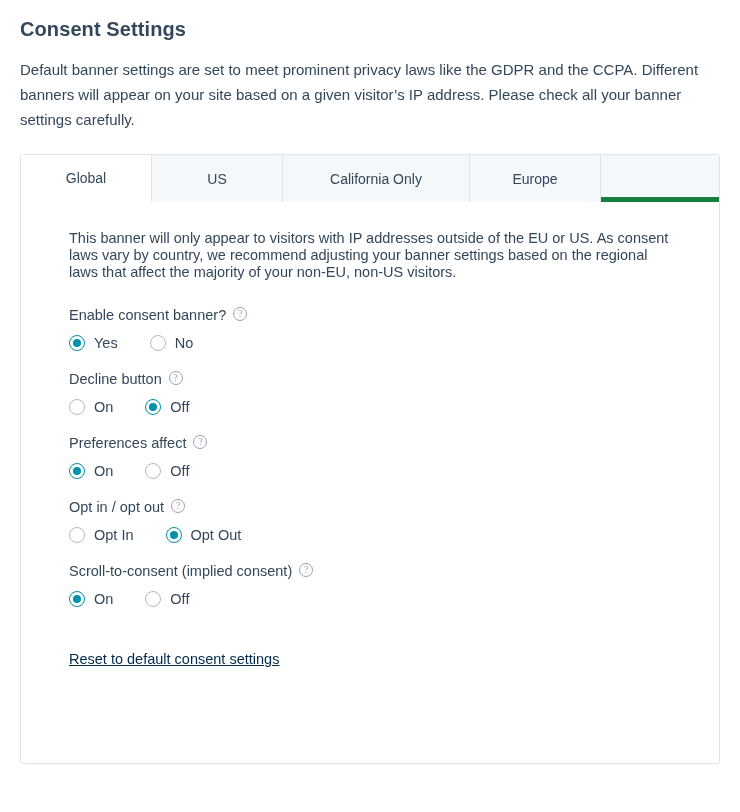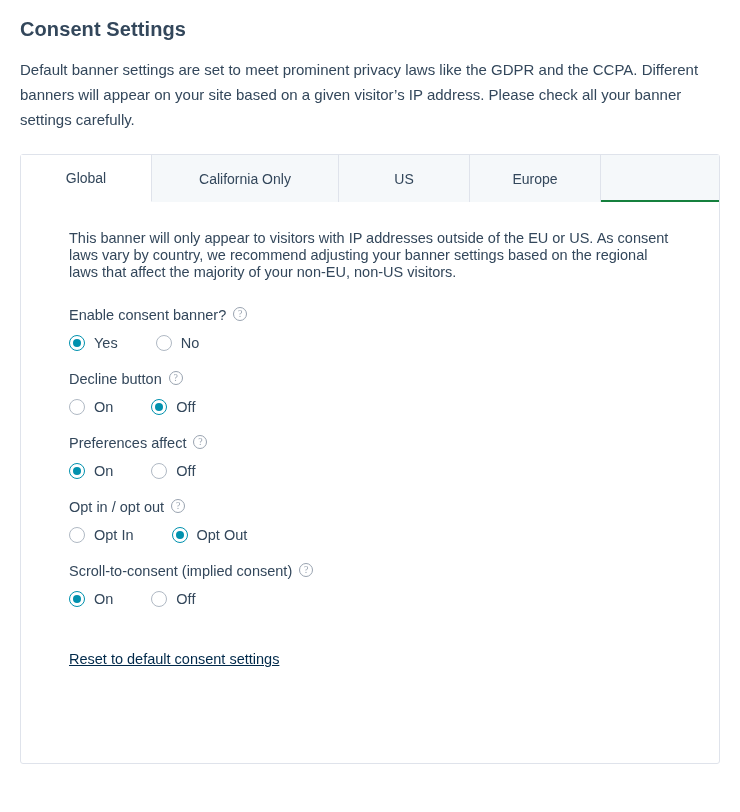--- a/index.html
+++ b/index.html
@@ -36,21 +36,21 @@
     border: 1px solid #dfe3eb;
     border-radius: 3px;
     background: #ffffff;
     width: 700px;
     min-height: 610px;
     position: relative;
   }
   .tabs {
     display: flex;
     height: 47px;
-    border-bottom: 2px solid #15803d;
+    border-bottom: 5px solid #15803d;
     background: #f5f8fa;
   }
   .tab {
     flex: 0 0 auto;
     min-width: 131px;
     display: flex;
     align-items: center;
     justify-content: center;
     font-size: 14px;
     color: #33475b;
@@ -101,21 +101,21 @@
     line-height: 1;
     color: #99a3b0;
     margin-left: 7px;
     cursor: pointer;
     font-family: "Liberation Serif", serif;
     padding-bottom: 1px;
   }
   .radio-row {
     display: flex;
     align-items: center;
-    gap: 12px;
+    gap: 6px;
   }
   .radio-opt {
     display: flex;
     align-items: center;
     cursor: pointer;
     margin-right: 26px;
   }
   .radio {
     width: 16px;
     height: 16px;
@@ -161,25 +161,25 @@
   <h1 class="page-title">Consent Settings</h1>
 
   <p class="intro">Default banner settings are set to meet prominent privacy laws like the GDPR and the CCPA. Different banners will appear on your site based on a given visitor’s IP address. Please check all your banner settings carefully.</p>
 
   <div class="tabs-wrap">
 
     <div class="tabs">
       <div class="tab active">
         <span>Global</span>
       </div>
+      <div class="tab">
+        <span>US</span>
+      </div>
       <div class="tab tab-wide">
         <span>California Only</span>
-      </div>
-      <div class="tab">
-        <span>US</span>
       </div>
       <div class="tab">
         <span>Europe</span>
       </div>
     </div>
 
     <div class="panel">
 
       <p class="panel-desc">This banner will only appear to visitors with IP addresses outside of the EU or US. As consent laws vary by country, we recommend adjusting your banner settings based on the regional laws that affect the majority of your non-EU, non-US visitors.</p>
 

